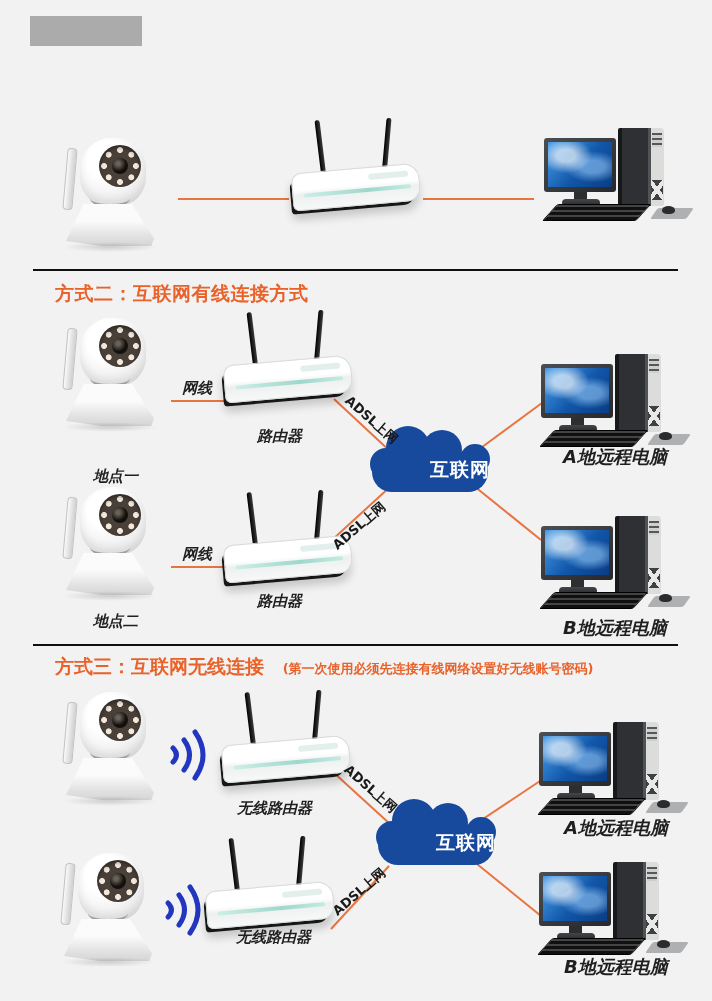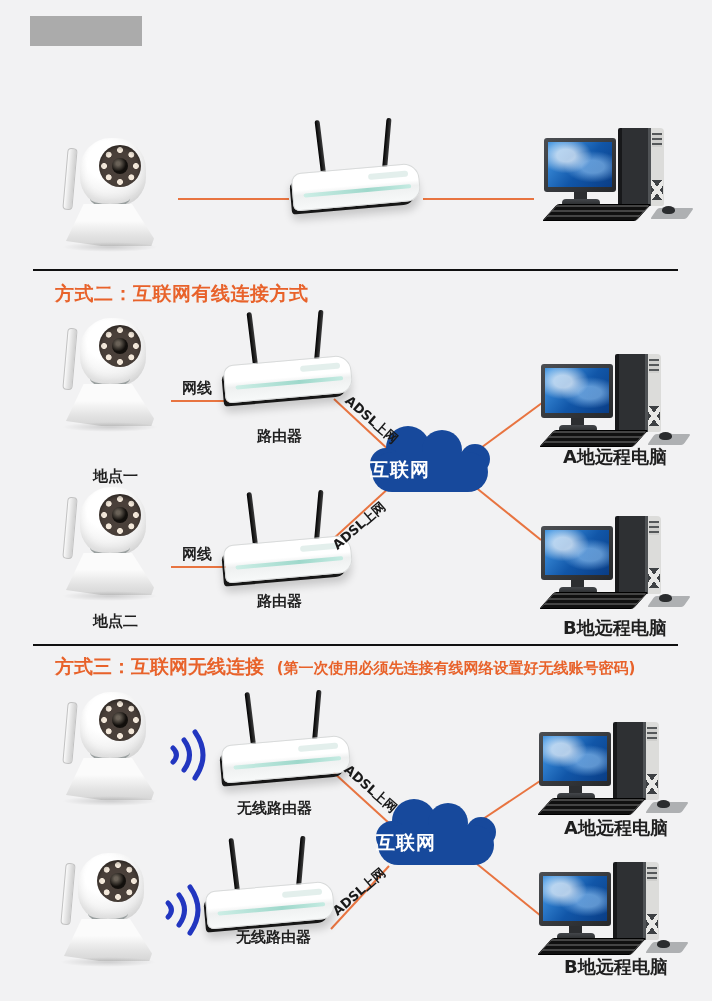--- a/index.html
+++ b/index.html
@@ -1,29 +1,29 @@
 <!DOCTYPE html>
 <html><head>
 <meta charset="utf-8">
 <style>
   html,body{margin:0;padding:0;}
   body{width:712px;height:1001px;position:relative;background:#f2f2f3;overflow:hidden;
        font-family:"DejaVu Sans","Liberation Sans",sans-serif;}
   .stage{position:absolute;left:0;top:0;width:595px;height:1001px;}
   .abs{position:absolute;}
   
-  .lbl{position:absolute;font-weight:bold;color:#1f1f1f;font-size:15px;white-space:nowrap;z-index:5;}
+  .lbl{position:absolute;font-weight:bold;color:#1f1f1f;font-size:15px;white-space:nowrap;z-index:5;font-style:italic;}
   .lbl.sm{font-size:18px;}
   .adsl{position:absolute;font-weight:bold;color:#191919;font-size:13px;white-space:nowrap;z-index:5;}
   .rot-dn{transform:rotate(41deg);}
   .rot-up{transform:rotate(-41deg);}
   .h{position:absolute;color:#e8622a;font-weight:bold;z-index:5;white-space:nowrap;}
   .h2{left:55px;top:281px;font-size:19px;letter-spacing:.5px;}
   .h3{left:55px;top:654px;font-size:19px;}
-  .h3note{font-size:15px;margin-left:6px;}
+  .h3note{font-size:13px;margin-left:12px;}
   .divider{position:absolute;left:33px;width:645px;height:2px;background:#101010;z-index:4;}
   .placeholder{position:absolute;left:30px;top:16px;width:112px;height:30px;background:#ababab;}
   
   svg.links{position:absolute;left:0;top:0;z-index:1;}
   svg.links line{stroke:#e87440;stroke-width:2;}
   
   .camera{position:absolute;width:100px;height:114px;z-index:2;}
   .c-ant{position:absolute;left:5px;top:10px;width:8px;height:60px;background:linear-gradient(90deg,#fafafa,#cfcfcf);
          border:1px solid #c2c2c2;border-radius:4px;transform:rotate(5deg);}
   .c-head{position:absolute;left:20px;top:0;width:66px;height:68px;border-radius:46% 46% 42% 42%;
@@ -91,21 +91,21 @@
   .pc-mouse{position:absolute;left:122px;top:78px;width:13px;height:8px;background:#2a2c2e;
           border-radius:50% 50% 40% 40%;}
   
   .cloud{position:absolute;width:120px;height:68px;color:#fff;z-index:3;}
   .cloud i{position:absolute;background:#17499c;border-radius:50%;}
   .cl-b1{left:16px;top:0;width:44px;height:44px;}
   .cl-b2{left:52px;top:4px;width:40px;height:40px;}
   .cl-b3{left:0;top:22px;width:32px;height:32px;}
   .cl-b4{left:90px;top:18px;width:30px;height:30px;}
   .cl-body{position:absolute;left:2px;bottom:2px;width:116px;height:40px;background:#17499c;border-radius:22px;}
-  .cl-text{position:absolute;left:0;right:0;bottom:11px;text-align:left;font-size:19px;font-weight:bold;letter-spacing:1px;margin-top:16px;}
+  .cl-text{position:absolute;left:0;right:0;bottom:11px;text-align:right;font-size:19px;font-weight:bold;letter-spacing:1px;margin-top:16px;}
   
   svg.wifi{position:absolute;z-index:2;}
   svg.wifi path{stroke:#2236c0;stroke-width:5;fill:none;stroke-linecap:round;}
 </style>
 </head>
 <body>
 
 <div class="stage">
 
   <svg class="links" width="712" height="1001" viewBox="0 0 712 1001">

